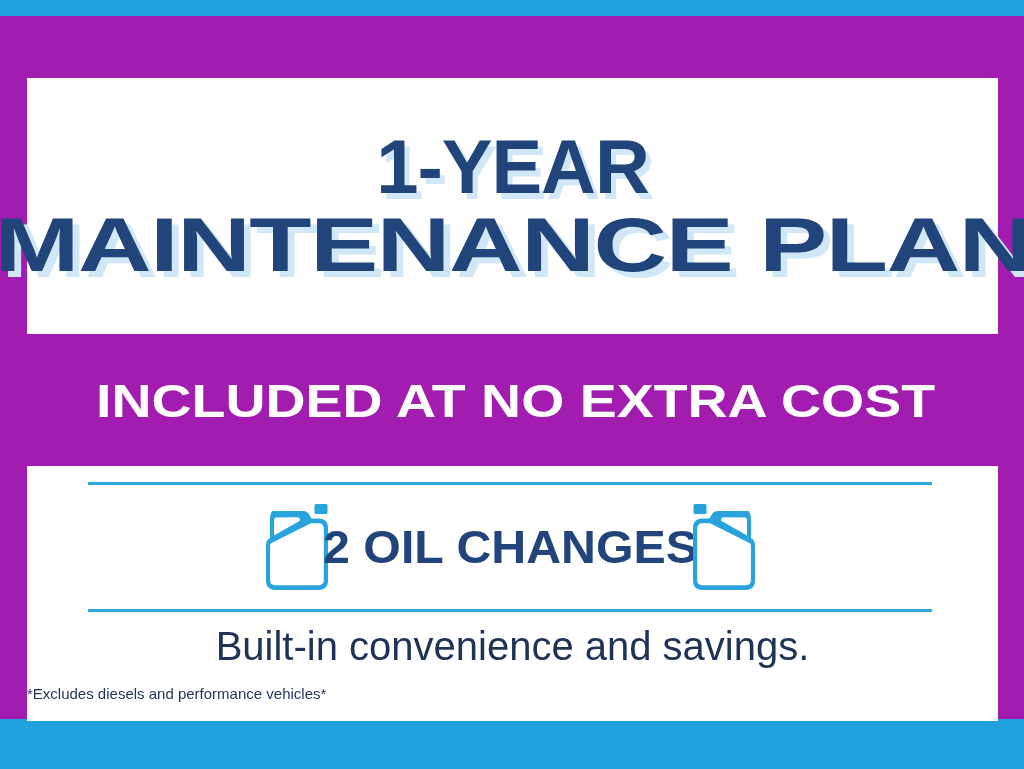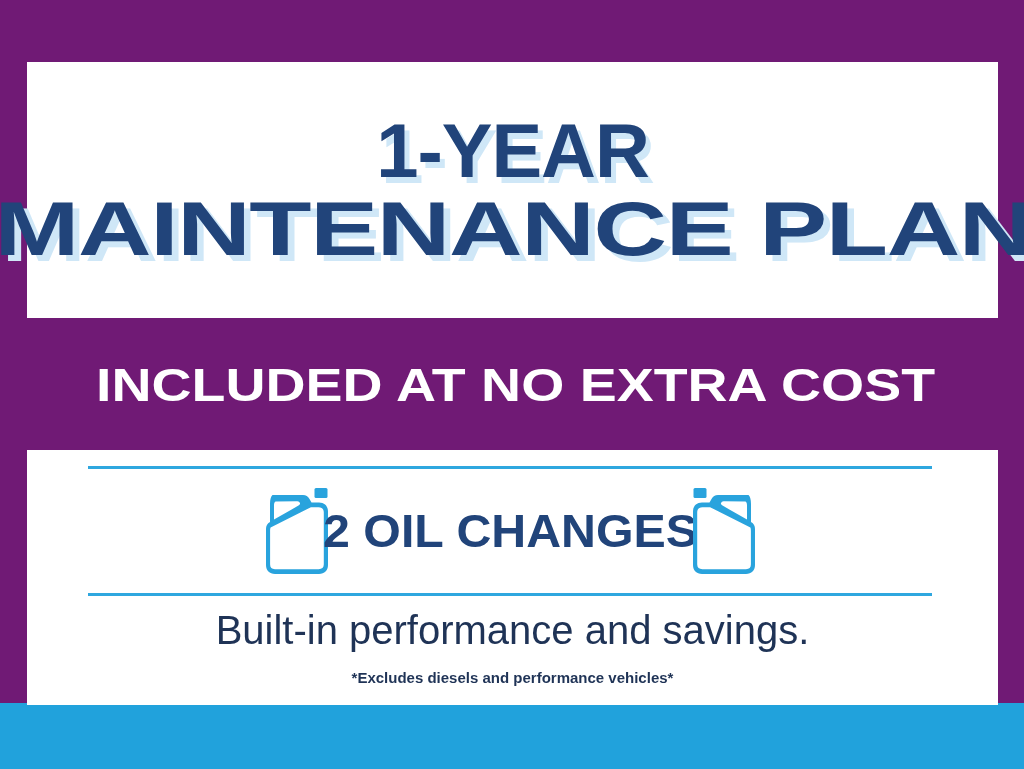--- a/index.html
+++ b/index.html
@@ -12,21 +12,22 @@
     height: 769px;
     background: #21a2dc;
     font-family: "Liberation Sans", sans-serif;
     overflow: hidden;
   }
 
   #promo-root {
     position: relative;
     width: 1024px;
     height: 703px;
-    background: #701a75;
+    background: #a21caf;
+    margin-top: 16px;
   }
 
   
   .headline-card {
     position: absolute;
     left: 27px;
     top: 62px;
     width: 971px;
     height: 256px;
     background: #ffffff;
@@ -148,24 +149,23 @@
     font-weight: normal;
     font-size: 40px;
     white-space: nowrap;
   }
 
   .fineprint {
     position: absolute;
     left: 0;
     top: 219px;
     width: 971px;
-    text-align: center;
     color: #1f3356;
     font-family: "Liberation Sans", sans-serif;
-    font-weight: bold;
+    font-weight: normal;
     font-size: 15px;
     white-space: nowrap;
   }
 </style>
 </head>
 <body>
 
 <div id="promo-root">
 
   <div class="headline-card">
@@ -289,19 +289,19 @@
           C43.2,70.3 39.5,74 35,74
           C30.5,74 26.8,70.3 26.8,65.8
           C26.8,62.4 31.4,56.2 35,51.6
           Z"></path>
       </svg>
 
     </div>
 
     <div class="rule rule-bottom"></div>
 
-    <div class="tagline">Built-in performance and savings.</div>
+    <div class="tagline">Built-in convenience and savings.</div>
 
     <div class="fineprint">*Excludes diesels and performance vehicles*</div>
 
   </div>
 
 </div>
 
 </body></html>

